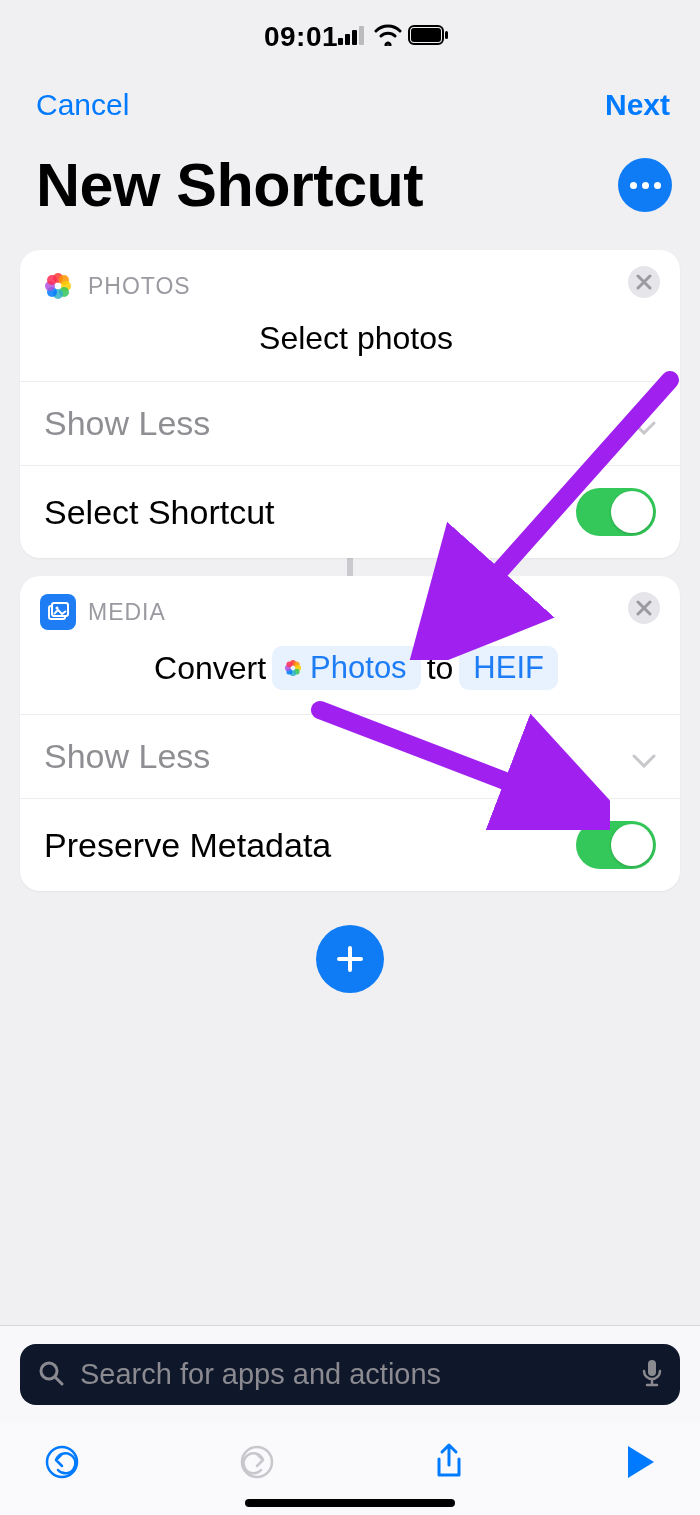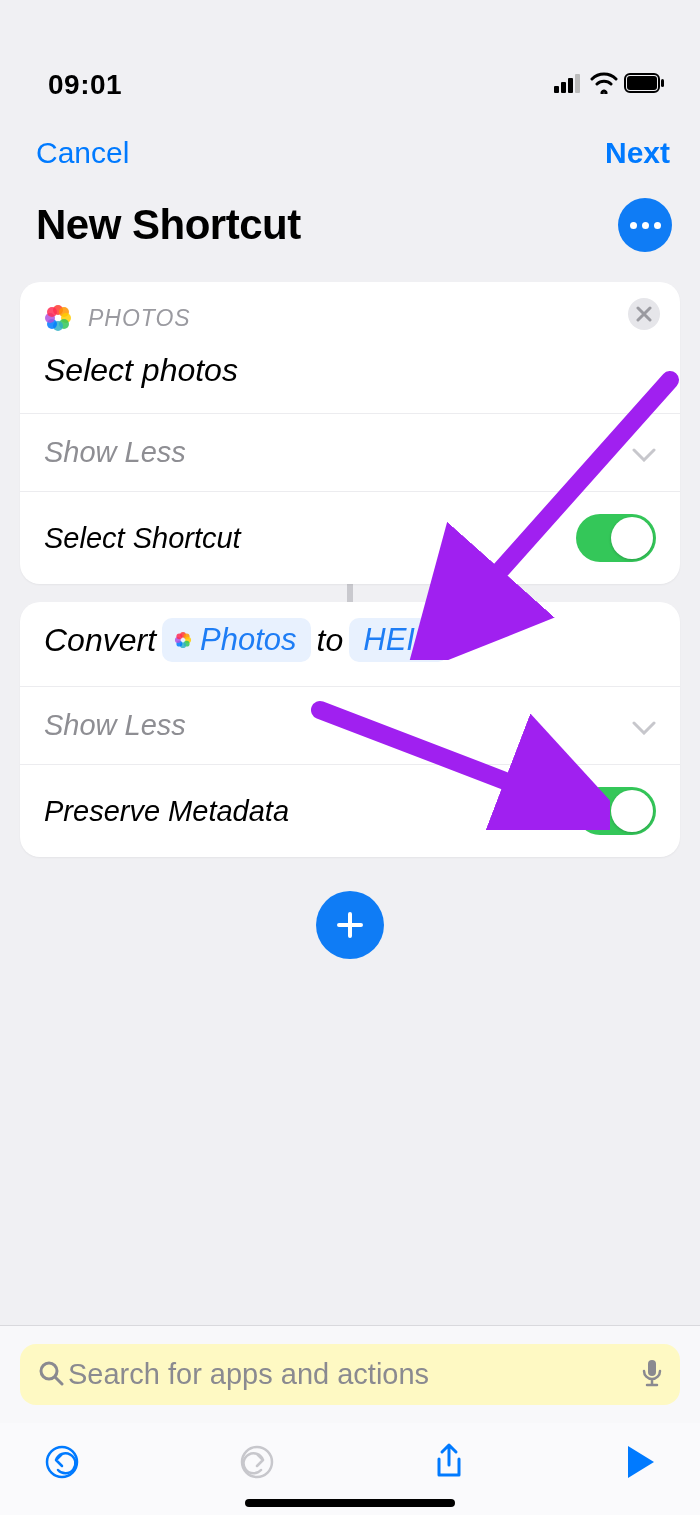--- a/index.html
+++ b/index.html
@@ -6,83 +6,82 @@
   html, body { width: 700px; height: 1515px; }
   body {
     font-family: -apple-system, "Helvetica Neue", Helvetica, Arial, sans-serif;
     background: #f0f0f3;
     position: relative;
     overflow: hidden;
   }
 
   
   .status-bar {
-    display: flex; justify-content: space-between; align-items: center;
-    padding: 14px 34px 0 48px; height: 60px; margin-top: 48px;
+    display: flex; justify-content: center; align-items: center;
+    padding: 14px 34px 0 48px; height: 60px;
   }
   .status-time { font-size: 28px; font-weight: 600; letter-spacing: 0.5px; }
   .status-icons { display: flex; gap: 6px; align-items: center; }
 
   
   .nav-row {
     display: flex; justify-content: space-between; align-items: center;
     padding: 28px 30px 0 36px;
   }
   .nav-link { color: #007aff; font-size: 30px; font-weight: 400; }
   .nav-next { font-weight: 700; }
 
   
   .title-row {
     display: flex; justify-content: space-between; align-items: center;
     padding: 28px 28px 18px 36px;
   }
-  .title { font-size: 42px; font-weight: 700; letter-spacing: -0.5px; text-align: center; }
+  .title { font-size: 61px; font-weight: 700; letter-spacing: -0.5px; text-align: center; }
   .more-btn {
     width: 54px; height: 54px; border-radius: 50%; background: #0f7cf5;
     display: flex; align-items: center; justify-content: center; gap: 5px;
   }
   .more-btn span { width: 7px; height: 7px; border-radius: 50%; background: #fff; }
 
   
   .card {
     background: #fff; border-radius: 20px; margin: 12px 20px;
     box-shadow: 0 1px 2px rgba(0,0,0,0.05);
     overflow: hidden;
-    font-style: italic;
   }
   .card-header {
     display: flex; align-items: center; padding: 18px 20px 0 20px; position: relative;
   }
   .app-icon {
     width: 36px; height: 36px; border-radius: 8px; margin-right: 12px;
     display: flex; align-items: center; justify-content: center;
   }
   .app-label {
     font-size: 23px; color: #9a9aa0; letter-spacing: 1px; font-weight: 500;
   }
   .close-btn {
     position: absolute; right: 20px; top: 16px;
     width: 32px; height: 32px; border-radius: 50%; background: #e6e6ea;
     display: flex; align-items: center; justify-content: center;
   }
   .card-action-line {
     padding: 16px 12px 24px 24px; font-size: 32px; font-weight: 500;
-    display: flex; align-items: center; flex-wrap: wrap; gap: 6px;
+    display: flex; align-items: center; flex-wrap: wrap; gap: 6px; justify-content: center;
   }
   .token {
     background: #e8f1fe; border-radius: 10px; padding: 4px 14px 4px 10px;
     display: inline-flex; align-items: center; gap: 6px;
     color: #1e7df5; font-size: 31px; font-weight: 500;
   }
   .token-plain { color: #1e7df5; font-size: 31px; font-weight: 500;
     background: #e8f1fe; border-radius: 10px; padding: 4px 14px;
   }
   .card-row {
     display: flex; justify-content: space-between; align-items: center;
-    padding: 22px 24px; border-top: 1px solid #ececef; font-size: 29px;
+    padding: 22px 24px; border-top: 1px solid #ececef; font-size: 34px;
   }
   .card-row.muted { color: #8e8e93; }
   .chevron { color: #c7c7cc; }
   .toggle {
     width: 80px; height: 48px; border-radius: 24px; background: #34c759;
     position: relative;
   }
   .toggle::after {
     content: ""; position: absolute; right: 3px; top: 3px;
     width: 42px; height: 42px; border-radius: 50%; background: #fff;
@@ -99,22 +98,22 @@
     width: 68px; height: 68px; border-radius: 50%; background: #0f7cf5;
     margin: 34px auto 0 auto; display: flex; align-items: center; justify-content: center;
   }
 
   
   .search-bar-wrap {
     position: absolute; left: 0; right: 0; bottom: 92px;
     padding: 18px 20px; border-top: 1px solid #d9d9dd; background: #f8f8fa;
   }
   .search-bar {
-    display: flex; align-items: center; background: #fef9c3;
-    border-radius: 16px; padding: 14px 18px; gap: 4px;
+    display: flex; align-items: center; background: #0f172a;
+    border-radius: 16px; padding: 14px 18px; gap: 16px;
   }
   .search-bar .placeholder { color: #8a8a90; font-size: 29px; flex: 1; }
 
   
   .toolbar {
     position: absolute; left: 0; right: 0; bottom: 0; height: 92px;
     background: #fafafc; display: flex; align-items: center;
     justify-content: space-between; padding: 0 44px 14px 44px;
   }
   .tool-icon { display: flex; align-items: center; justify-content: center; }
@@ -208,20 +207,36 @@
   </div>
   <div class="card-row">
     <span>Select Shortcut</span>
     <div class="toggle"></div>
   </div>
 </div>
 
 <div class="connector"></div>
 
 <div class="card">
+  <div class="card-header">
+    <div class="app-icon" style="background:#1e7df5;">
+      <svg width="24" height="24" viewBox="0 0 24 24">
+          <rect x="3" y="6" width="16" height="13" rx="2" fill="none" stroke="#fff" stroke-width="2"></rect>
+          <rect x="6" y="3" width="16" height="13" rx="2" fill="#1e7df5" stroke="#fff" stroke-width="2"></rect>
+          <circle cx="11" cy="8" r="1.5" fill="#fff"></circle>
+          <path d="M8 14 L12 10 L16 14 L20 11" stroke="#fff" stroke-width="2" fill="none"></path>
+        </svg>
+    </div>
+    <div class="app-label">MEDIA</div>
+    <div class="close-btn">
+      <svg width="16" height="16" viewBox="0 0 16 16">
+          <path d="M2 2 L14 14 M14 2 L2 14" stroke="#9a9aa0" stroke-width="3" stroke-linecap="round"></path>
+        </svg>
+    </div>
+  </div>
   <div class="card-action-line">
     <span>Convert</span>
     <span class="token">
       <svg width="22" height="22" viewBox="0 0 30 30">
         <g transform="translate(15,15)">
           <circle cx="0" cy="-7" r="4" fill="#ff3b30" opacity="0.85"></circle>
           <circle cx="5" cy="-5" r="4" fill="#ff9500" opacity="0.85"></circle>
           <circle cx="7" cy="0" r="4" fill="#ffcc00" opacity="0.85"></circle>
           <circle cx="5" cy="5" r="4" fill="#34c759" opacity="0.85"></circle>
           <circle cx="0" cy="7" r="4" fill="#30b0c7" opacity="0.85"></circle>

